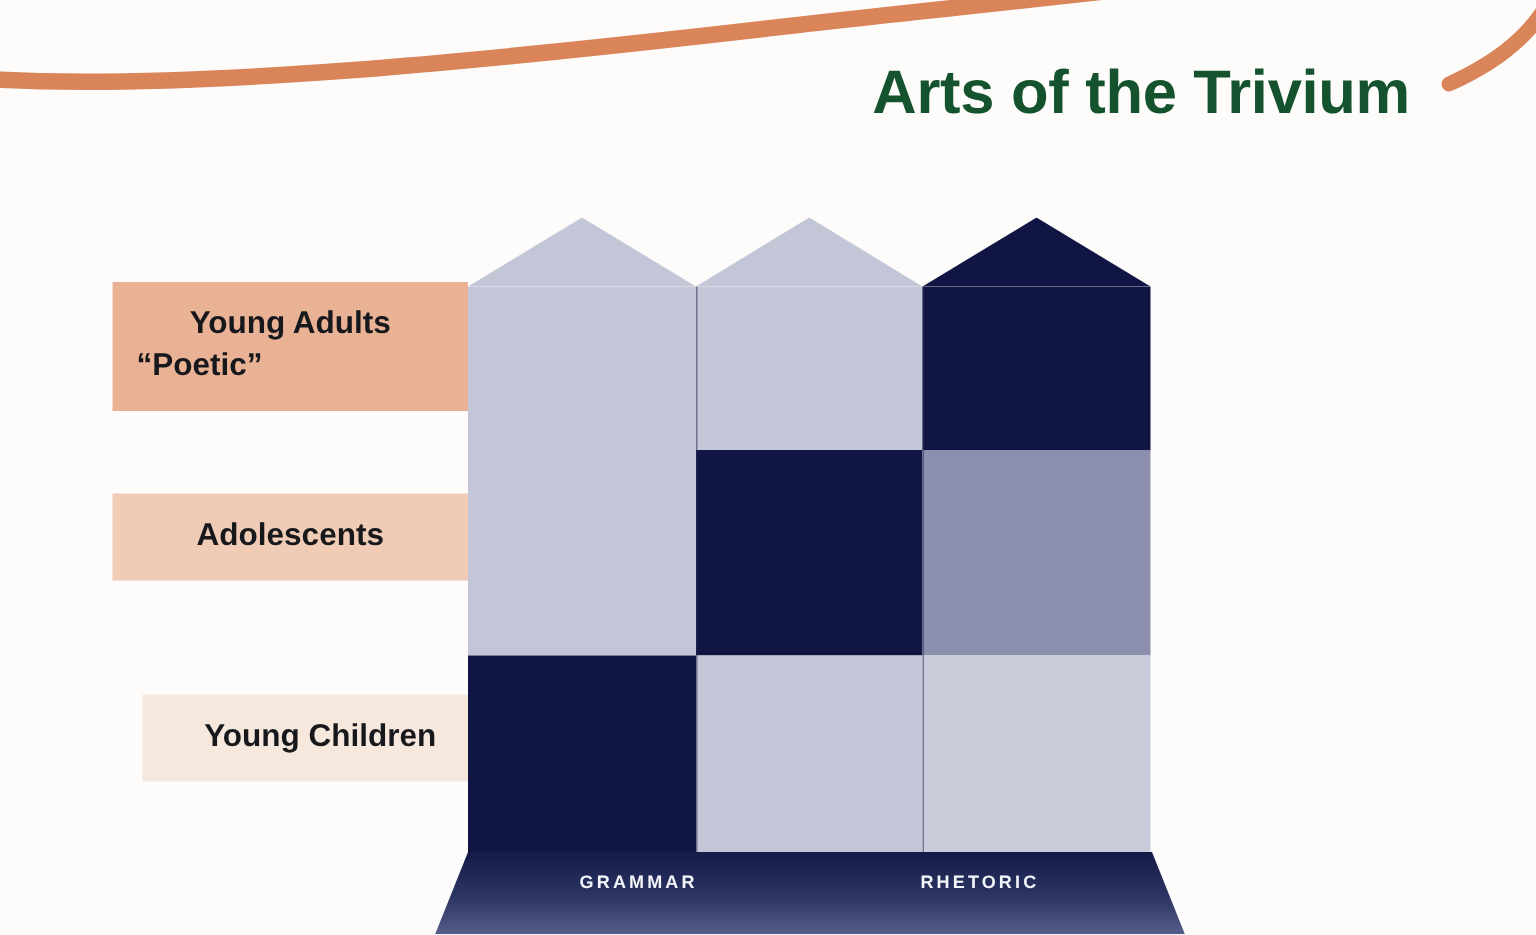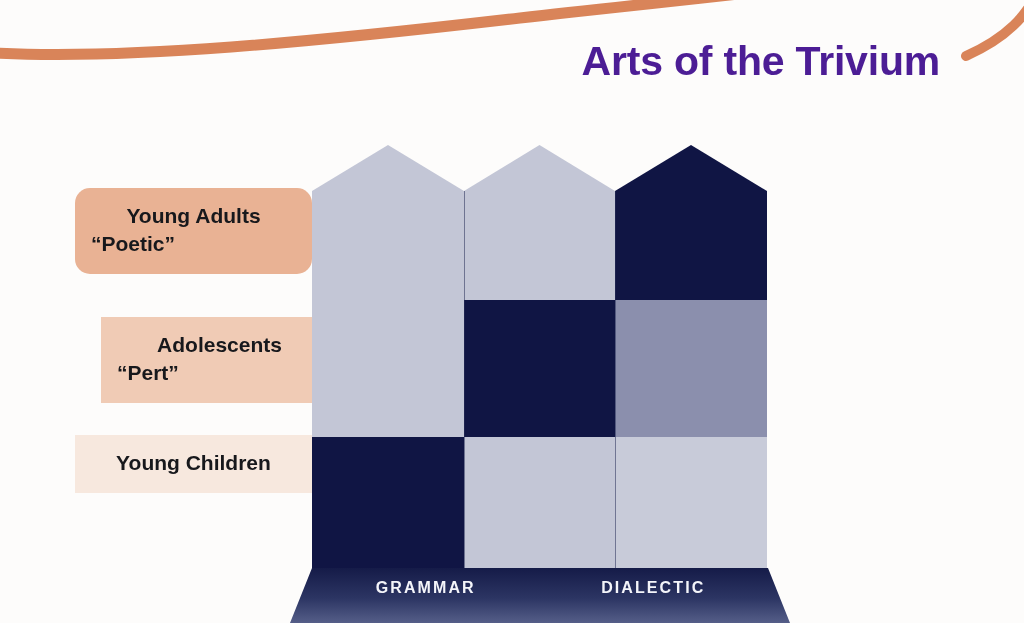--- a/index.html
+++ b/index.html
@@ -32,44 +32,44 @@
     pointer-events: none;
   }
 
   
   #title {
     position: absolute;
     right: 84px;
     top: 38px;
     font-size: 41px;
     font-weight: bold;
-    color: #4c1d95;
+    color: #14532d;
     letter-spacing: -0.2px;
     white-space: nowrap;
     text-align: right;
   }
 
   
   .stage-label {
     position: absolute;
     left: 75px;
     width: 237px;
     padding: 14px 16px 16px 16px;
     box-sizing: border-box;
     color: #17181c;
     font-weight: bold;
     font-size: 21px;
     line-height: 1.33;
   }
   .stage-label .line1 { display: block; text-align: center; }
   .stage-label .line2 { display: block; text-align: left; padding-right: 4px; }
 
-  #stage-label-0 { top: 188px; border-radius: 15px; }
-  #stage-label-1 { top: 317px; margin-left: 26px; }
-  #stage-label-2 { top: 435px; }
+  #stage-label-0 { top: 188px; }
+  #stage-label-1 { top: 329px; }
+  #stage-label-2 { top: 463px; margin-left: 20px; }
   #stage-label-2 .line2 { text-align: center; padding-right: 0; }
 
   
   #grid {
     position: absolute;
     left: 312px;
     top: 145px;
     width: 455px;
     height: 423px;
   }
@@ -121,21 +121,21 @@
     left: 312px;
     top: 576px;
     width: 455px;
     height: 24px;
     display: flex;
   }
   .base-label {
     flex: 1 1 0;
     text-align: center;
     color: #f4f5fa;
-    font-size: 16px;
+    font-size: 12px;
     font-weight: bold;
     letter-spacing: 2.1px;
     line-height: 24px;
     white-space: nowrap;
   }
 </style>
 </head>
 <body style="background: rgb(253, 252, 251);">
 
 <div id="slide" style="background: rgb(253, 252, 251);">
@@ -147,21 +147,20 @@
   </svg>
 
   <div id="title">Arts of the Trivium</div>
 
   <div class="stage-label" id="stage-label-0" style="background: rgb(233, 178, 148);">
     <span class="line1">Young Adults</span>
     <span class="line2">“Poetic”</span>
   </div>
   <div class="stage-label" id="stage-label-1" style="background: rgb(240, 203, 181);">
     <span class="line1">Adolescents</span>
-    <span class="line2">“Pert”</span>
   </div>
   <div class="stage-label" id="stage-label-2" style="background: rgb(247, 232, 222);">
     <span class="line1">Young Children</span>
   </div>
 
   <div id="grid">
 
     <div class="col" id="col-0">
       <svg class="roof" viewBox="0 0 152 46" preserveAspectRatio="none">
         <polygon points="76,0 152,46 0,46" fill="#c3c6d6"></polygon>
@@ -199,16 +198,16 @@
         <stop offset="0%" stop-color="#151b48"></stop>
         <stop offset="55%" stop-color="#2c3563"></stop>
         <stop offset="100%" stop-color="#555e88"></stop>
       </linearGradient>
     </defs>
     <polygon points="22,0 478,0 500,55 0,55" fill="url(#baseGrad)"></polygon>
   </svg>
 
   <div id="base-labels">
     <div class="base-label">GRAMMAR</div>
-    <div class="base-label">DIALECTIC</div>
+    <div class="base-label">RHETORIC</div>
   </div>
 
 </div>
 
 </body></html>

